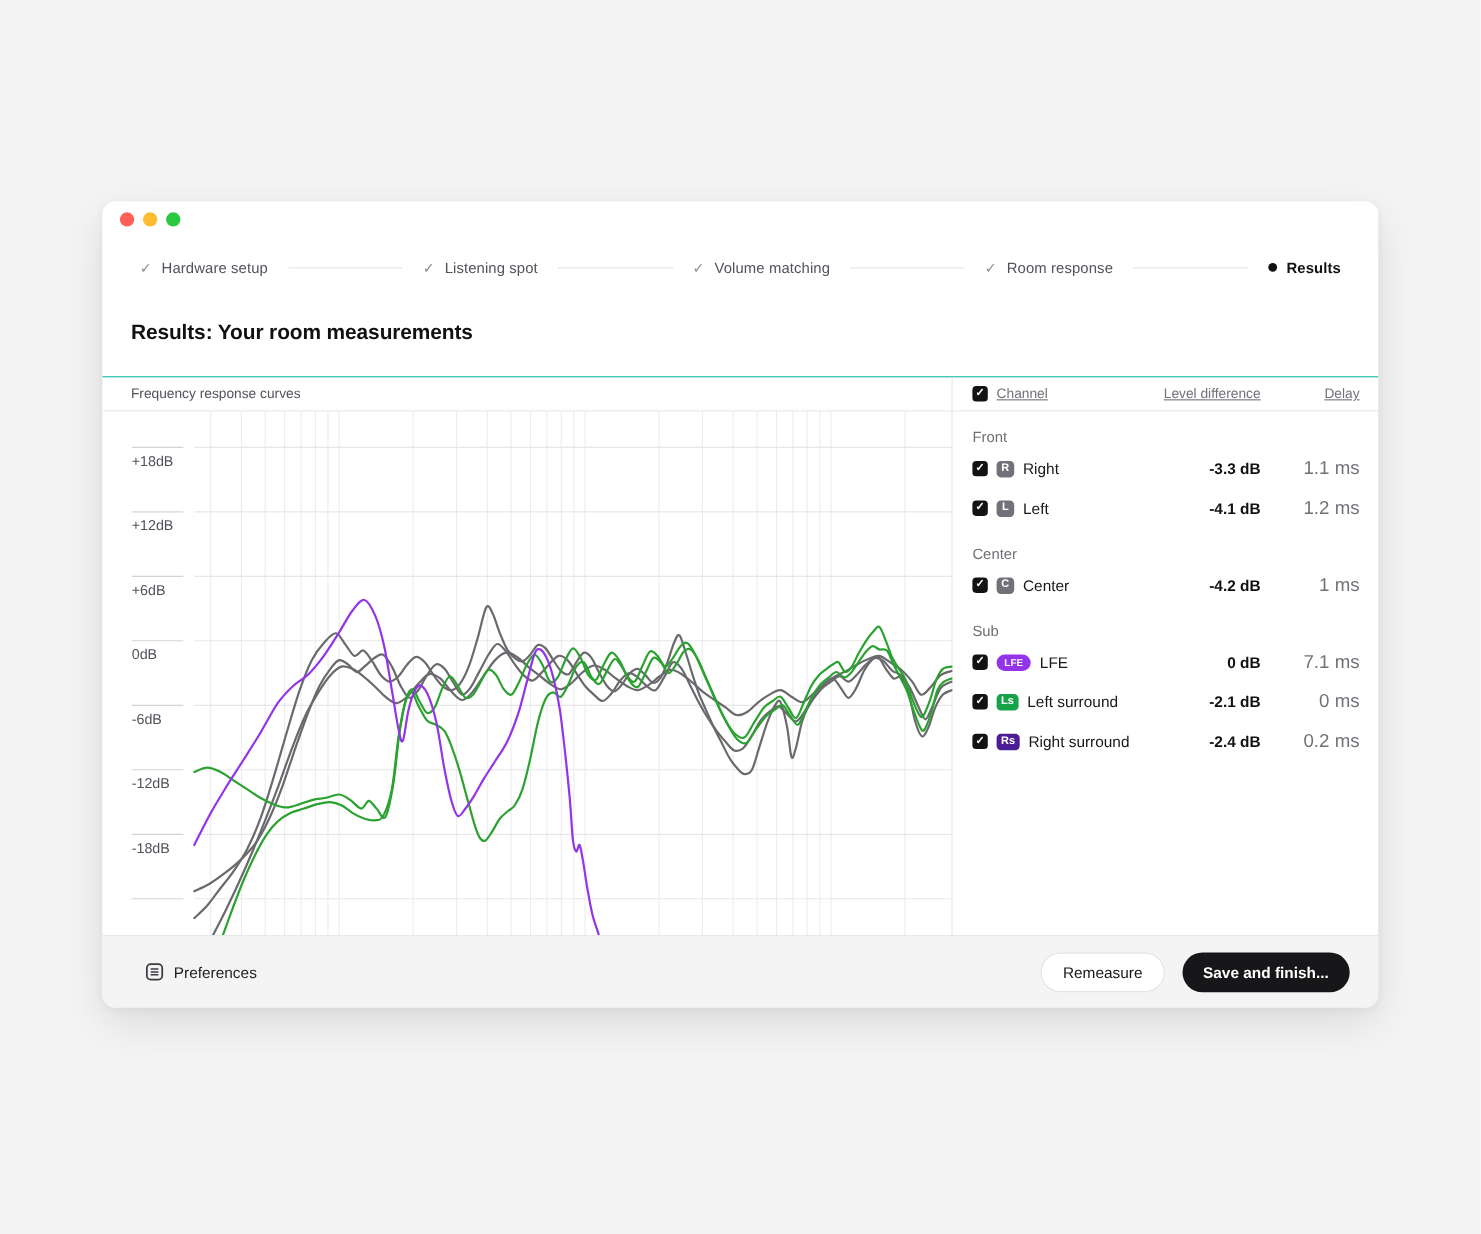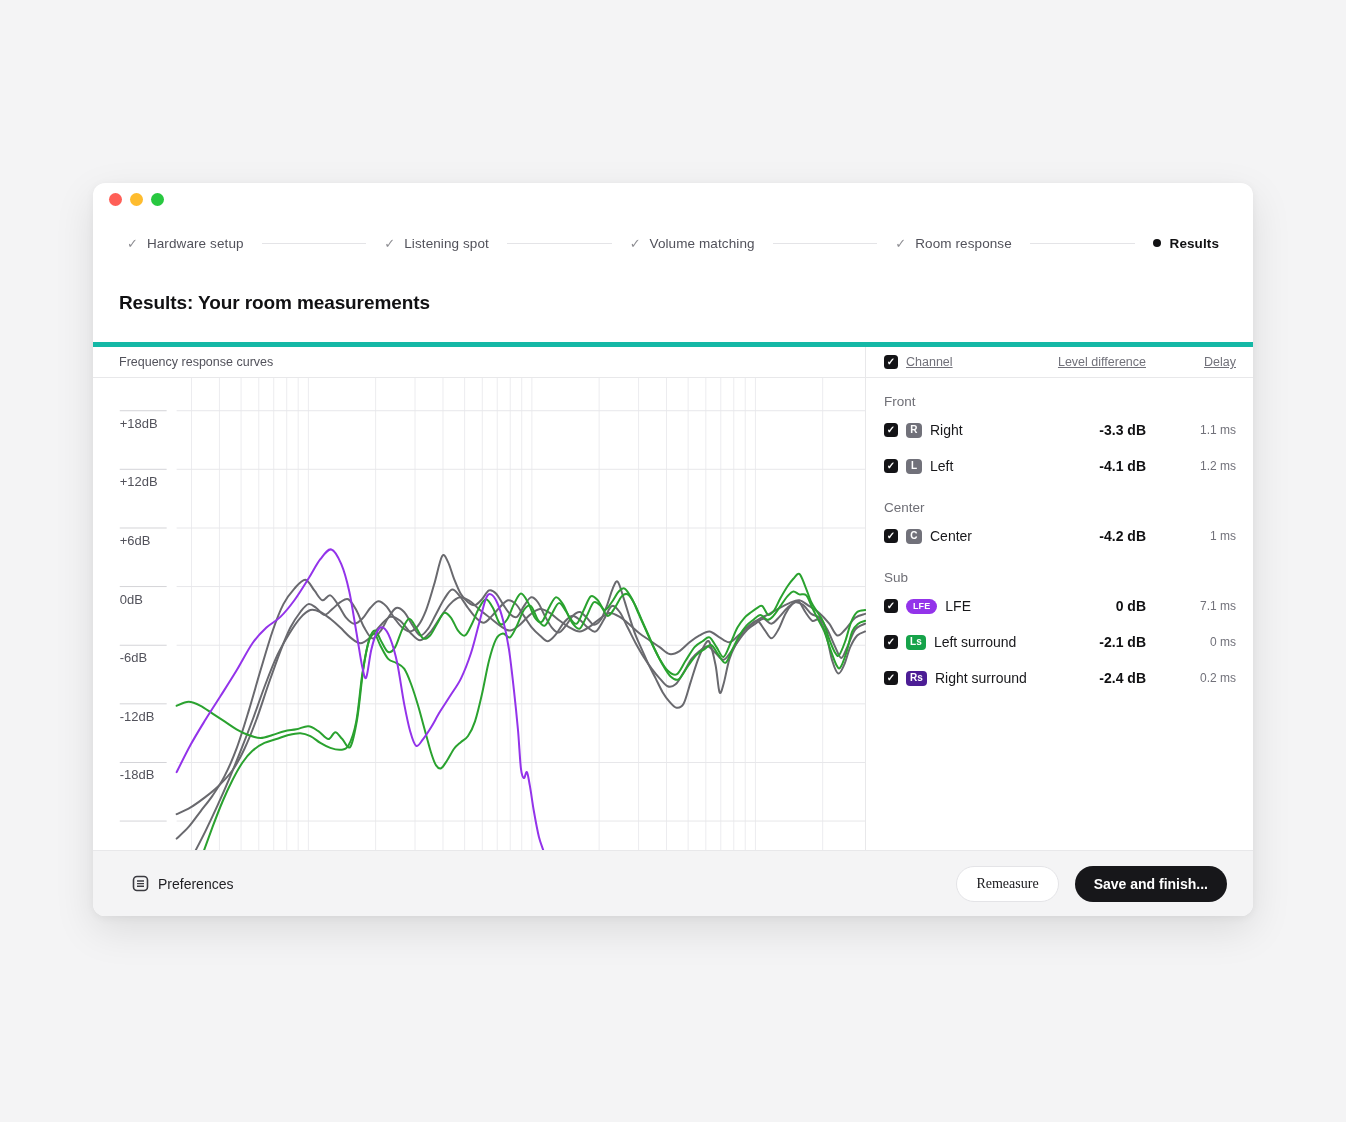--- a/index.html
+++ b/index.html
@@ -35,21 +35,21 @@
   .step-item.current .step-label { color:#111113; font-weight:700; }
   .step-connector { flex:1; height:1px; background:#e4e4e7; margin:0 18px; }
   
   .page-title {
     margin:40px 0 0 26px;
     font-size:19px; font-weight:600; letter-spacing:-.1px; color:#111113;
   }
   
   .content {
     position:absolute; left:0; top:159px; width:1160px; height:508px;
-    border-top:5px solid #14b8a6;
+    border-top:1px solid #14b8a6;
     display:flex;
   }
   .chart-panel { width:773px; height:100%; border-right:1px solid #e8e8ea; }
   .panel-header {
     height:31px; border-bottom:1px solid #e8e8ea;
     display:flex; align-items:center;
   }
   .chart-panel .panel-header { padding:0 0 0 26px; }
   .panel-header-label { font-size:12.5px; color:#52525b; }
   .chart-body { width:706px; height:476px; }
@@ -72,36 +72,36 @@
   }
   .badge {
     height:15px; min-width:16px; padding:0 4px; border-radius:4px;
     color:#fff; font-size:10px; font-weight:700;
     display:inline-flex; align-items:center; justify-content:center;
     flex:0 0 auto; line-height:1; letter-spacing:.1px;
   }
   .badge.pill { border-radius:8px; padding:0 7px; font-size:9px; }
   .row-name { font-size:14px; color:#18181b; font-weight:500; }
   .row-level { font-size:14px; font-weight:700; color:#111113; }
-  .row-delay { font-size:12px; color:#71717a; }
+  .row-delay { font-size:17px; color:#71717a; }
   
   .footer {
     position:absolute; left:0; bottom:0; width:1160px; height:66px;
     background:#f4f4f5; border-top:1px solid #e8e8ea;
     display:flex; align-items:center; padding:0 26px;
   }
   .prefs { display:flex; align-items:center; gap:9px; cursor:pointer;padding-left:13px; }
   .prefs-label { font-size:14px; font-weight:500; color:#1f1f23; }
   .footer-spacer { flex:1; }
   .btn {
     height:36px; border-radius:18px; padding:0 19px;
     font-size:14px; font-weight:500; border:none; cursor:pointer;
     display:inline-flex; align-items:center; font-family:"Liberation Sans", sans-serif;
   }
-  .btn-secondary { background:#fff; color:#18181b; border:1px solid #e4e4e7; margin-right:16px;font-family:Liberation Serif, serif; }
+  .btn-secondary { background:#fff; color:#18181b; border:1px solid #e4e4e7; margin-right:16px; }
   .btn-primary { background:#17171a; color:#fff; font-weight:600; }
 </style>
 </head>
 <body>
 
 <div class="window">
 
   <div class="titlebar">
     <div class="traffic">
       <span class="dot13" style="background:#ff5f57"></span>

